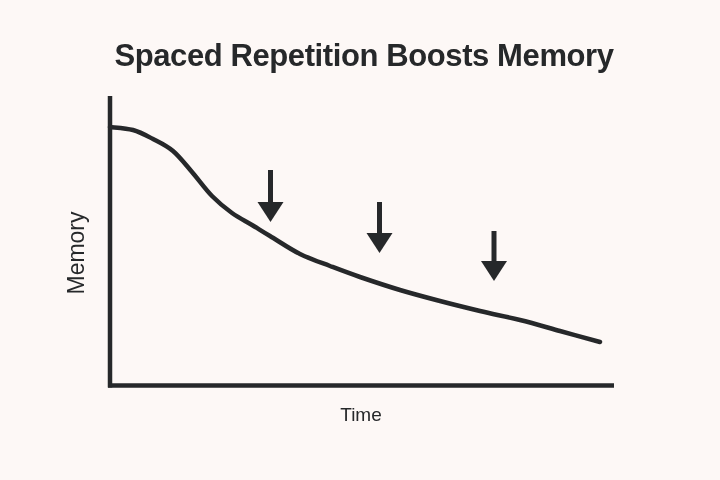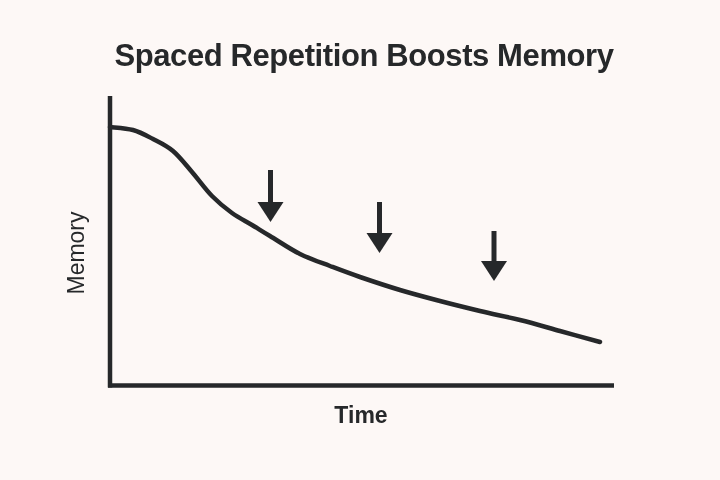--- a/index.html
+++ b/index.html
@@ -20,21 +20,21 @@
   .ylabel{
     position:absolute;left:76px;top:253px;
     transform:translate(-50%,-50%) rotate(-90deg);
     transform-origin:center;
     font-size:23px;font-weight:normal;white-space:nowrap;
     color:var(--ink,#26282a);
   }
   .xlabel{
     position:absolute;left:361px;top:415px;
     transform:translate(-50%,-50%);
-    font-size:23px;font-weight:bold;white-space:nowrap;
+    font-size:19px;font-weight:normal;white-space:nowrap;
     color:var(--ink,#26282a);
   }
 </style>
 </head>
 <body style="--bg: #fdf8f6; --ink: #26282a;">
 
 <div class="stage">
   <h1 class="title">Spaced Repetition Boosts Memory</h1>
   <svg class="chart-svg" width="720" height="480" viewBox="0 0 720 480">
       <line x1="110" y1="96" x2="110" y2="387.5" stroke="#26282a" stroke-width="4.5"></line>

